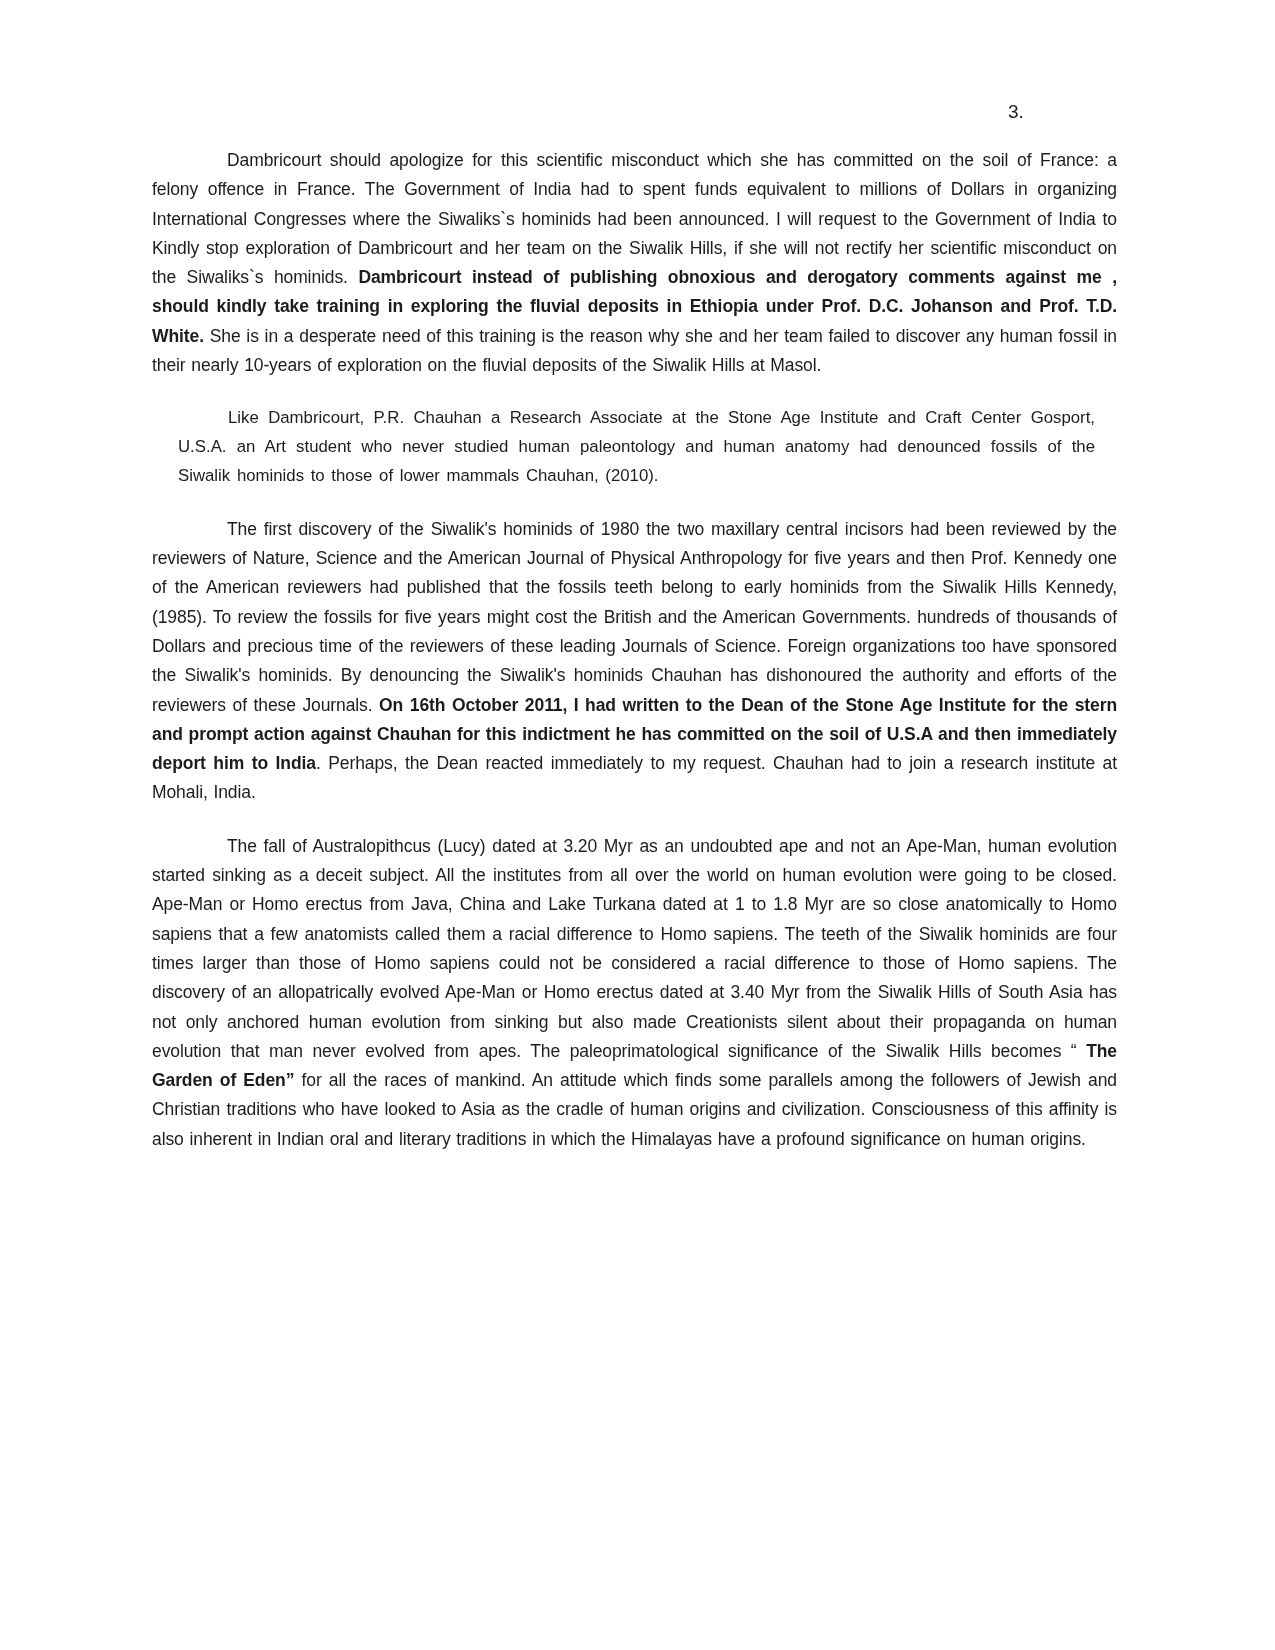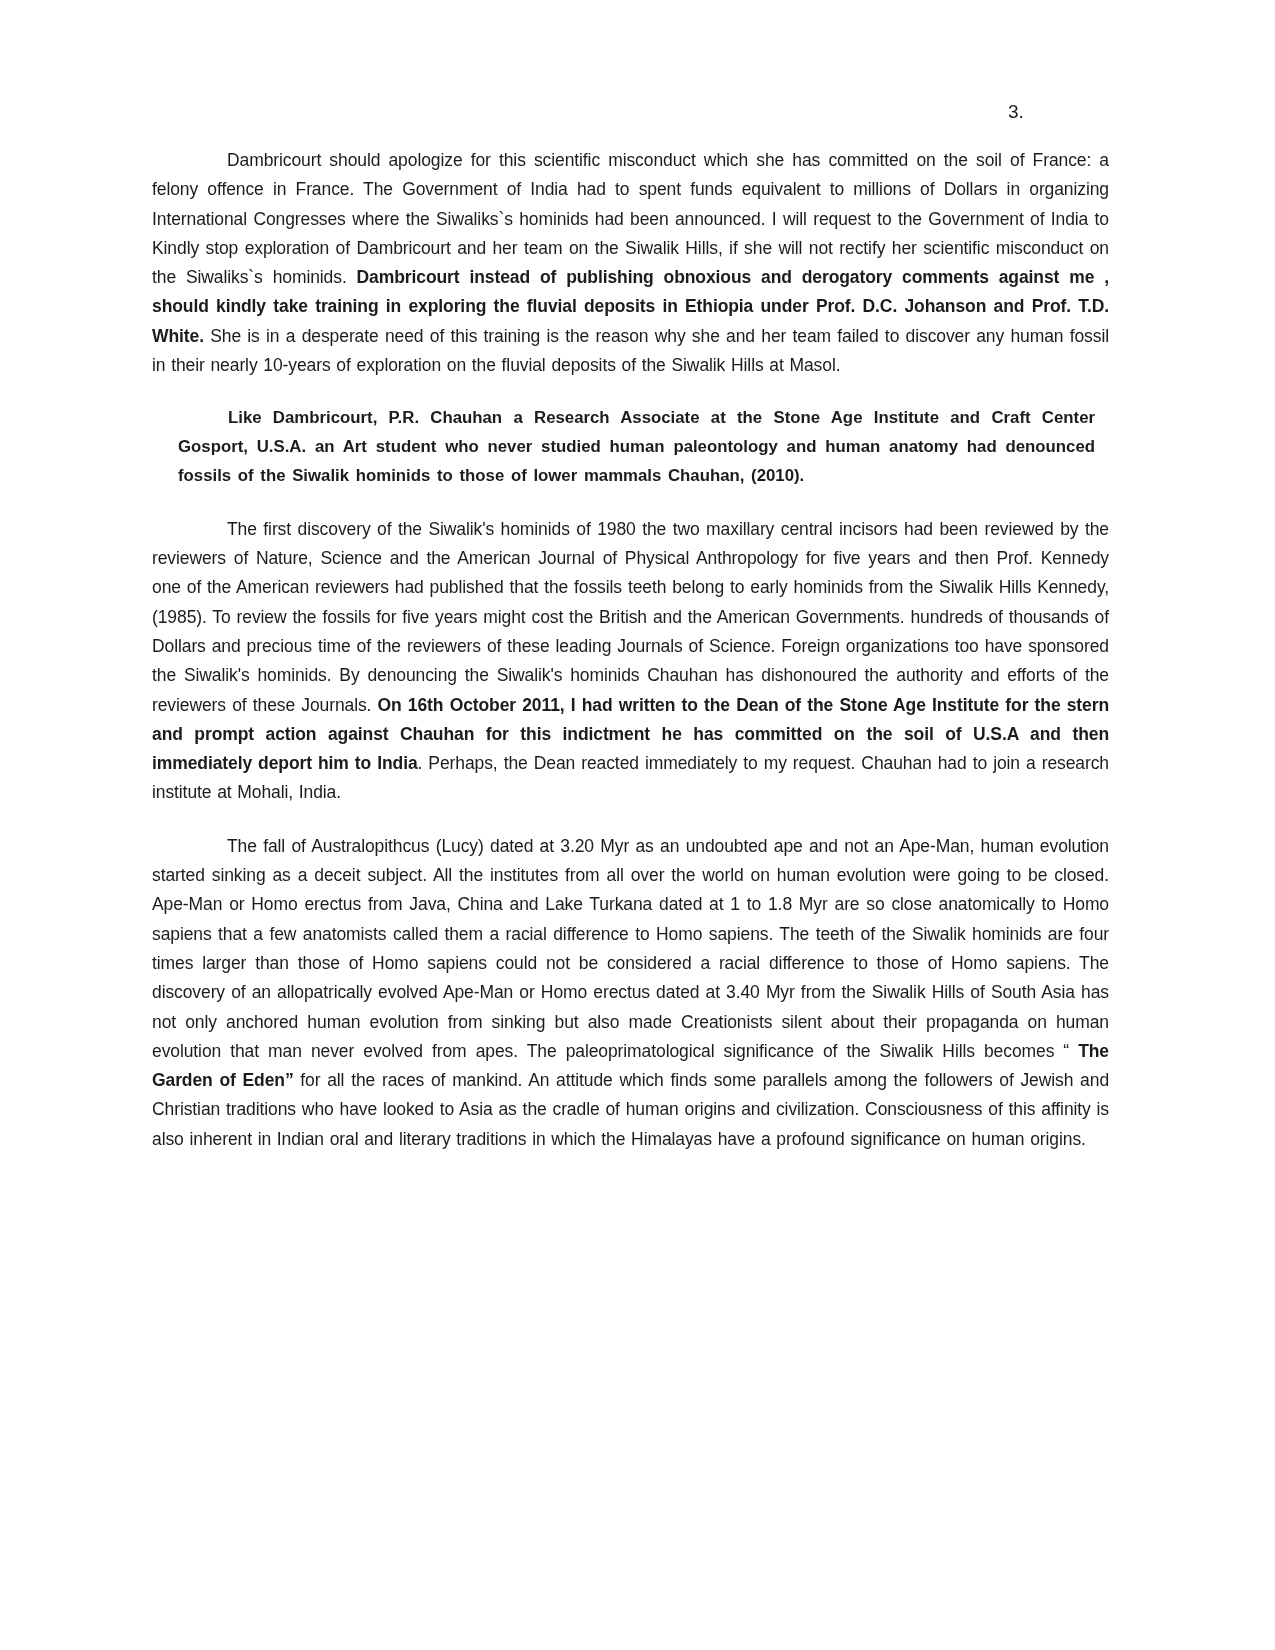--- a/index.html
+++ b/index.html
@@ -24,38 +24,37 @@
     line-height: 24px;
     color: #1c1c1c;
   }
   .content {
     position: absolute;
     left: 152px;
     top: 146px;
     width: 973px;
   }
   p.para {
-    margin: 0 16px 24px 0;
+    margin: 0 8px 24px 0;
     text-align: justify;
     font-size: 17.5px;
     line-height: 29.3px;
     text-indent: 75px;
     letter-spacing: -0.1px;
     word-spacing: 1px;
     color: #1c1c1c;
   }
   p.para.quote {
     margin-left: 26px;
     margin-right: 30px;
     font-size: 16.8px;
     line-height: 28.8px;
     text-indent: 50px;
     letter-spacing: 0;
     word-spacing: 2px;
-    font-weight: bold;
   }
   .b { font-weight: bold; }
   .u { text-underline-offset: 3px; }
 </style>
 </head>
 <body>
 
 <div class="page">
   <div class="page-number">3.</div>
   <div class="content">

